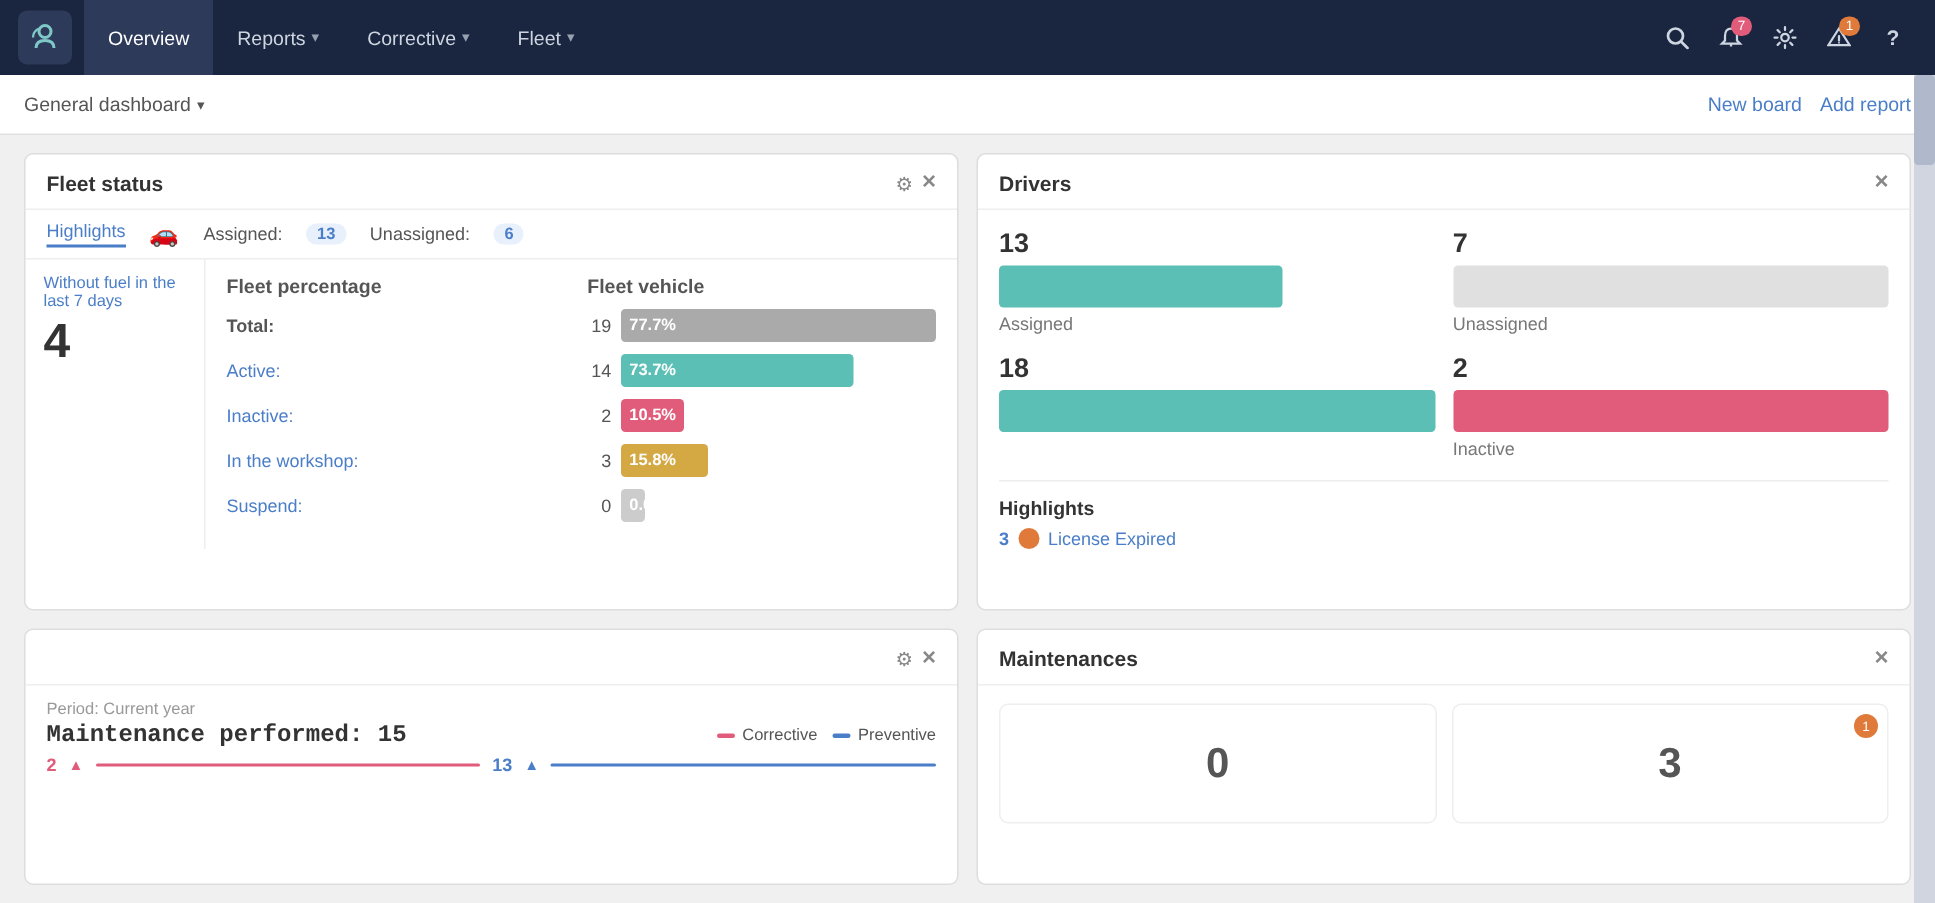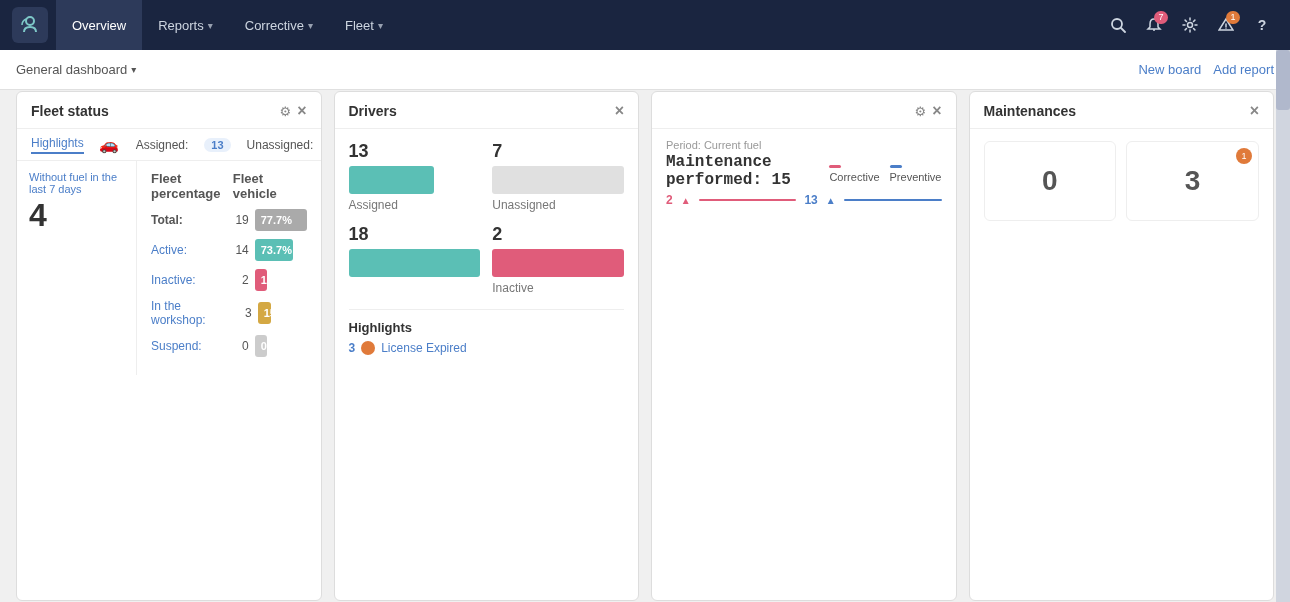--- a/index.html
+++ b/index.html
@@ -82,23 +82,23 @@
     .subheader-actions { display: flex; gap: 12px; }
     .subheader-link {
       color: #4b7ec8;
       font-size: 13px;
       cursor: pointer;
       font-weight: 500;
     }
 
     
     .main-content {
-      padding: 1px 16px;
+      padding: 12px 16px;
       display: grid;
-      grid-template-columns: 1fr 1fr 1fr 1fr;
+      grid-template-columns: 1fr 1fr;
       gap: 12px;
       background: #f0f0f0;
       min-height: calc(602px - 50px - 40px);
     }
 
     
     .card {
       background: #fff;
       border-radius: 6px;
       border: 1px solid #ddd;
@@ -554,21 +554,21 @@
 
   <div class="card">
     <div class="card-header">
       <span class="card-title">&nbsp;</span>
       <div class="card-actions">
         <span class="card-action-btn gear-icon"></span>
         <span class="card-action-btn close-icon"></span>
       </div>
     </div>
     <div class="maintenance-card">
-      <div class="maintenance-period">Period: Current fuel</div>
+      <div class="maintenance-period">Period: Current year</div>
       <div class="maintenance-title-row">
         <span class="maintenance-main-title">Maintenance performed: 15</span>
         <div class="maintenance-legend">
           <span>
             <span class="legend-dot red"></span>
             <span>Corrective</span>
           </span>
           <span>
             <span class="legend-dot blue"></span>
             <span>Preventive</span>

